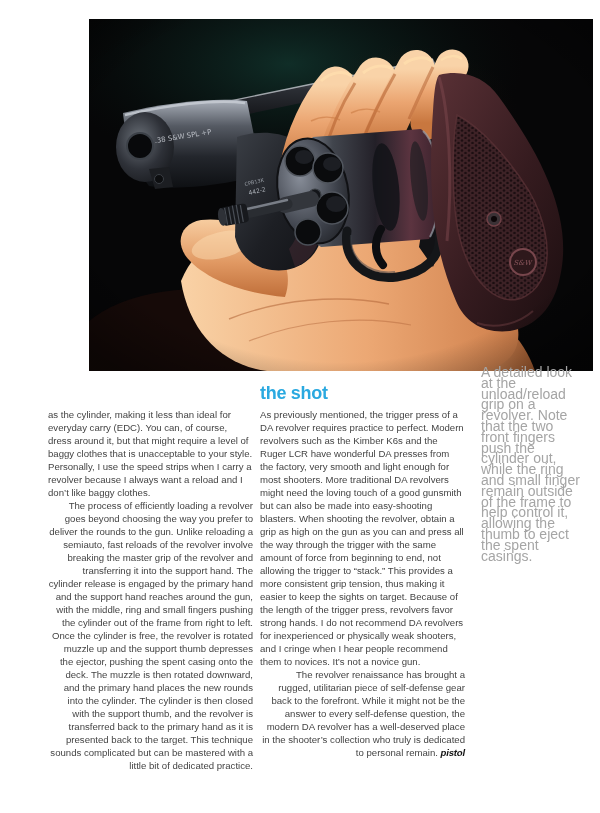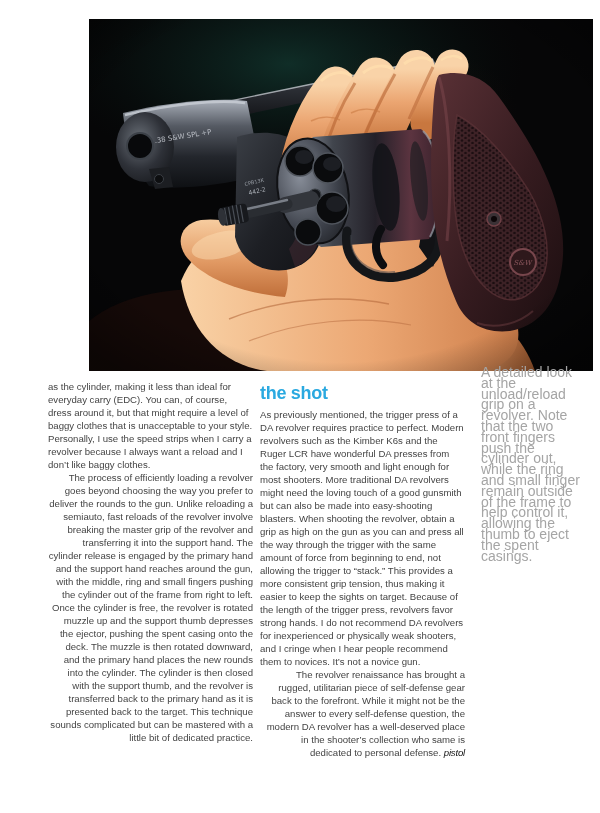--- a/index.html
+++ b/index.html
@@ -8,27 +8,27 @@
     font-family:"Liberation Sans", sans-serif;overflow:hidden;
   }
   .photo-figure{
     position:absolute;left:49px;top:3px;width:504px;height:352px;
     background:#000;overflow:hidden;
   }
   .photo-figure svg{display:block;width:100%;height:100%;}
   .col{position:absolute;width:205px;color:#444444;font-size:9.6px;line-height:13px;text-align:left;}
   .col p{margin:0;}
   .col p.indent{text-indent:10px;text-align:right;}
-  #col1{left:48px;top:380px;}
+  #col1{left:48px;top:408px;}
   #col2{left:260px;top:384px;}
   .section-heading{
     margin:0 0 6px 0;color:#2aa9e0;font-size:18px;line-height:18px;
     font-weight:bold;letter-spacing:-0.3px;
   }
-  .endmark{font-weight:normal;font-style:italic;color:#111;letter-spacing:-0.2px;}
+  .endmark{font-weight:bold;font-style:italic;color:#111;letter-spacing:-0.2px;}
   .caption{
     position:absolute;left:481px;top:367px;width:99px;
     color:#a5a5a5;font-size:14px;line-height:10.8px;
   }
 </style>
 </head>
 <body>
 
 <figure class="photo-figure">
   <svg viewBox="0 0 504 352" xmlns="http://www.w3.org/2000/svg">
@@ -220,16 +220,16 @@
 </figure>
 
 <div class="col" id="col1">
   <p>as the cylinder, making it less than ideal for everyday carry (EDC). You can, of course, dress around it, but that might require a level of baggy clothes that is unacceptable to your style. Personally, I use the speed strips when I carry a revolver because I always want a reload and I don’t like baggy clothes.</p>
   <p class="indent">The process of efficiently loading a revolver goes beyond choosing the way you prefer to deliver the rounds to the gun. Unlike reloading a semiauto, fast reloads of the revolver involve breaking the master grip of the revolver and transferring it into the support hand. The cylinder release is engaged by the primary hand and the support hand reaches around the gun, with the middle, ring and small fingers pushing the cylinder out of the frame from right to left. Once the cylinder is free, the revolver is rotated muzzle up and the support thumb depresses the ejector, pushing the spent casing onto the deck. The muzzle is then rotated downward, and the primary hand places the new rounds into the cylinder. The cylinder is then closed with the support thumb, and the revolver is transferred back to the primary hand as it is presented back to the target. This technique sounds complicated but can be mastered with a little bit of dedicated practice.</p>
 </div>
 
 <div class="col" id="col2">
   <h2 class="section-heading">the shot</h2>
   <p>As previously mentioned, the trigger press of a DA revolver requires practice to perfect. Modern revolvers such as the Kimber K6s and the Ruger LCR have wonderful DA presses from the factory, very smooth and light enough for most shooters. More traditional DA revolvers might need the loving touch of a good gunsmith but can also be made into easy-shooting blasters. When shooting the revolver, obtain a grip as high on the gun as you can and press all the way through the trigger with the same amount of force from beginning to end, not allowing the trigger to “stack.” This provides a more consistent grip tension, thus making it easier to keep the sights on target. Because of the length of the trigger press, revolvers favor strong hands. I do not recommend DA revolvers for inexperienced or physically weak shooters, and I cringe when I hear people recommend them to novices. It’s not a novice gun.</p>
-  <p class="indent"><span>The revolver renaissance has brought a rugged, utilitarian piece of self-defense gear back to the forefront. While it might not be the answer to every self-defense question, the modern DA revolver has a well-deserved place in the shooter’s collection who same is dedicated to personal defense. </span><span class="endmark">pistol</span></p>
+  <p class="indent"><span>The revolver renaissance has brought a rugged, utilitarian piece of self-defense gear back to the forefront. While it might not be the answer to every self-defense question, the modern DA revolver has a well-deserved place in the shooter’s collection who truly is dedicated to personal remain. </span><span class="endmark">pistol</span></p>
 </div>
 
 <div class="caption">A detailed look at the unload/reload grip on a revolver. Note that the two front fingers push the cylinder out, while the ring and small finger remain outside of the frame to help control it, allowing the thumb to eject the spent casings.</div>
 
 </body></html>

